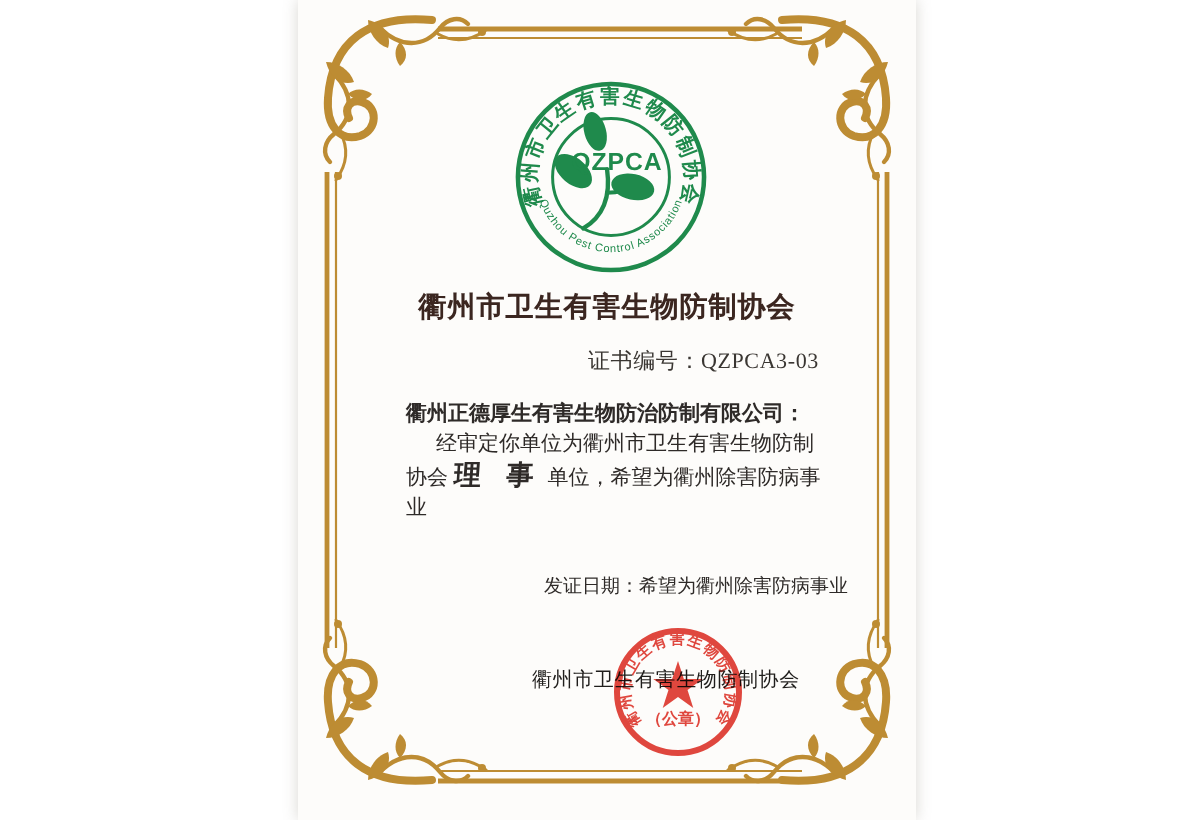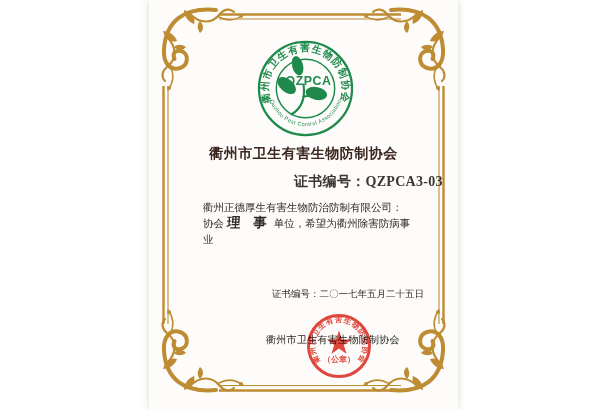--- a/index.html
+++ b/index.html
@@ -4,24 +4,24 @@
 <style>
   html,body{margin:0;padding:0;background:#ffffff;}
   .stage{position:relative;width:600px;height:410px;background:#ffffff;overflow:hidden;
          font-family:"Liberation Serif","DejaVu Serif",serif;}
   .paper{position:absolute;left:149px;top:0;width:309px;height:410px;background:#fdfcfa;
          box-shadow:0 0 7px rgba(120,110,95,.28);}
   .frame{position:absolute;left:149px;top:0;width:309px;height:410px;}
   .emblem{position:absolute;left:256px;top:39px;width:99px;height:99px;}
   .title{position:absolute;left:149px;top:145px;width:309px;text-align:center;
          font-size:14px;font-weight:bold;color:#3b2620;letter-spacing:.5px;}
-  .certno{position:absolute;left:294px;top:173px;font-size:14px;color:#3a3632;letter-spacing:.3px;font-weight:bold;}
+  .certno{position:absolute;left:294px;top:173px;font-size:11px;color:#3a3632;letter-spacing:.3px;}
   .body{position:absolute;left:203px;top:200px;width:214px;font-size:10.5px;
         line-height:15.4px;color:#2e2a28;}
-  .recipient{font-weight:normal;}
+  .recipient{font-weight:bold;}
   .indent2{text-indent:15px;}
   .script{font-size:13.5px;font-weight:bold;margin:0 3px;letter-spacing:4px;
           font-family:"DejaVu Serif",serif;display:inline-block;transform:skewX(-4deg);}
   .dates{position:absolute;left:272px;top:286px;font-size:9.5px;line-height:16.5px;color:#2e2a28;}
   .issuer{position:absolute;left:266px;top:333px;font-size:10px;letter-spacing:.3px;color:#1f1d1b;}
   .seal{position:absolute;left:304px;top:312px;width:70px;height:70px;
         mix-blend-mode:multiply;opacity:.92;}
 </style>
 </head>
 <body>
@@ -84,25 +84,26 @@
     </g>
     <text x="53" y="46.5" text-anchor="middle" font-size="12.5" font-weight="bold" fill="#1f8a4c" letter-spacing=".5" font-family="'Liberation Sans','DejaVu Sans',sans-serif">QZPCA</text>
   </svg>
 
   <div class="title">衢州市卫生有害生物防制协会</div>
 
   <div class="certno">证书编号：QZPCA3-03</div>
 
   <div class="body">
     <div class="recipient">衢州正德厚生有害生物防治防制有限公司：</div>
+    <div class="indent2">经审定你单位为衢州市卫生有害生物防制</div>
     <div><span>协会</span><span class="script">理 事</span><span>单位，希望为衢州除害防病事业</span></div>
   </div>
 
   <div class="dates">
-    <div>证书编号：二〇一七年五月二十五日</div>
+    <div>发证日期：希望为衢州除害防病事业</div>
   </div>
 
   <div class="issuer">衢州市卫生有害生物防制协会</div>
 
   <svg class="seal" viewBox="0 0 70 70">
     <defs>
       <path id="sealArc" d="M 16.6,49.4 A 24,24 0 1 1 53.4,49.4" fill="none"></path>
     </defs>
     <circle cx="35" cy="34" r="30.5" fill="none" stroke="#df382e" stroke-width="3"></circle>
     <polygon fill="#df382e" points="35,18.5 37.94,27.45 47.36,27.48 39.76,33.05 42.64,42.02 35,36.5 27.36,42.02 30.24,33.05 22.64,27.48 32.06,27.45"></polygon>

